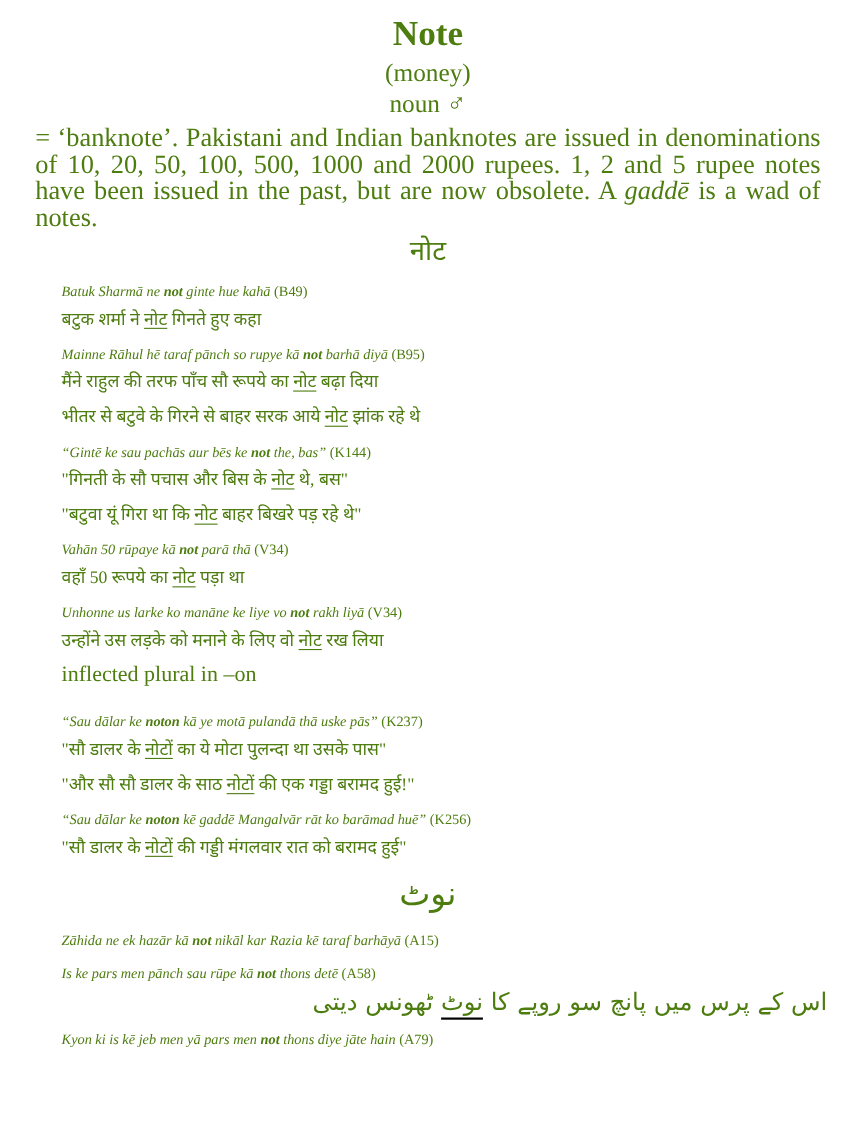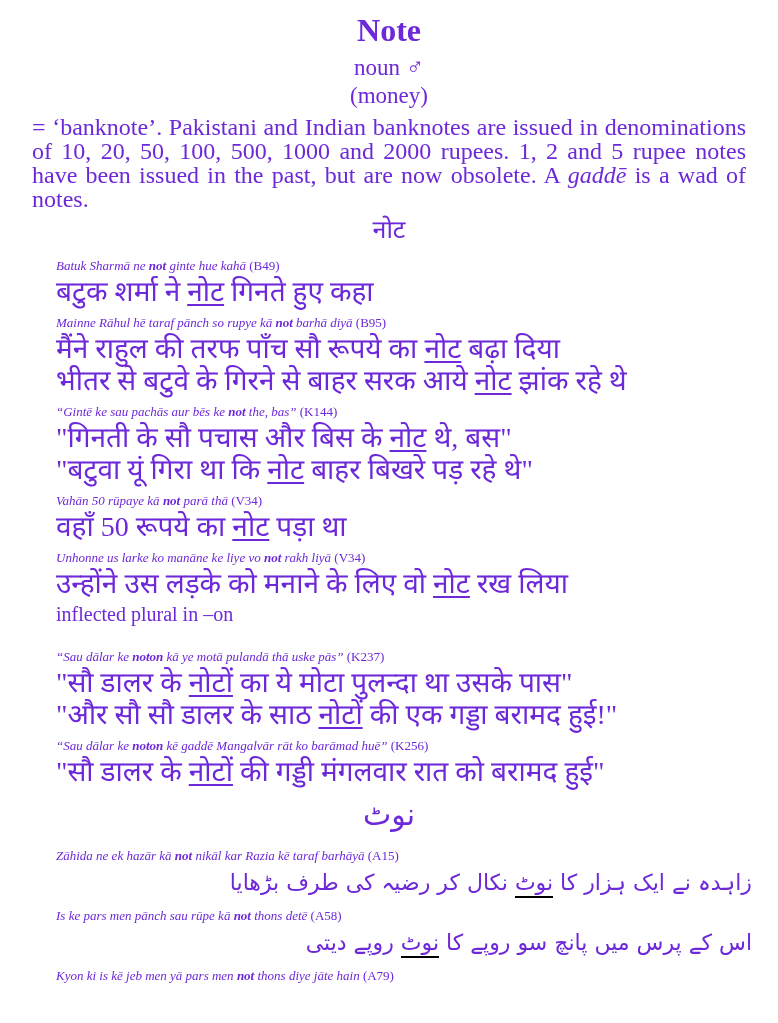--- a/index.html
+++ b/index.html
@@ -1,45 +1,45 @@
 <!DOCTYPE html>
 <html><head>
 <meta charset="utf-8">
 <style>
   html,body{margin:0;padding:0;background:#ffffff;}
   .page{
     width:778px;height:1023px;box-sizing:border-box;
     padding:10px 32px 6px 32px;overflow:hidden;
-    font-family:"Liberation Serif", serif;color:#6d28d9;background:#fff;
+    font-family:"Liberation Serif", serif;color:#4d7c0f;background:#fff;
   }
   .headword{text-align:center;font-size:32px;font-weight:bold;margin:2px 0 4px 0;}
   .subline{text-align:center;font-size:23px;line-height:28px;margin:0;}
   .gender{margin-left:6px;font-size:24px;}
   .definition{font-size:24px;line-height:24px;text-align:justify;margin:5px 0 4px 0;}
   .script-header{text-align:center;margin:4px 0 8px 0;}
   .hindi-header{font-size:25px;line-height:30px;}
   .urdu-header{font-size:30px;line-height:36px;margin:12px 0 10px 0;font-family:"DejaVu Sans", sans-serif;}
   .entries{margin:0;}
   .entry{margin:0 0 5px 24px;}
   .translit{font-style:italic;font-size:13px;line-height:25px;margin:0;}
   .translit .bold{font-weight:bold;}
   .translit .ref{font-style:normal;}
-  .native{font-size:28px;line-height:27px;margin:0;}
+  .native{font-size:16px;line-height:27px;margin:0;}
   .uword{text-decoration:underline;text-underline-offset:3px;}
   .ur-line{direction:rtl;text-align:right;font-size:22px;line-height:30px;font-family:"DejaVu Sans", sans-serif;margin-right:-6px;}
   .ur-line .uword{text-decoration:none;border-bottom:2px solid #000;padding-bottom:1px;}
   .note{font-size:20px;line-height:25px;margin:4px 0 17px 24px;}
 </style>
 </head>
 <body>
 
 <div class="page">
   <h1 class="headword">Note</h1>
+  <p class="subline">(money)</p>
   <p class="subline"><span>noun</span><span class="gender">♂</span></p>
-  <p class="subline">(money)</p>
   <p class="definition"><span>= ‘banknote’. Pakistani and Indian banknotes are issued in denominations of 10, 20, 50, 100, 500, 1000 and 2000 rupees. 1, 2 and 5 rupee notes have been issued in the past, but are now obsolete. A </span><i>gaddē</i><span> is a wad of notes.</span></p>
 
   <div class="script-header hindi-header">नोट</div>
   <div class="entries" id="hindi-entries">
       <div class="entry">
         <p class="translit"><span>Batuk Sharmā ne </span><b class="bold">not</b><span> ginte hue kahā </span><span class="ref">(B49)</span></p>
         <p class="native hi-line"><span>बटुक शर्मा ने </span><span class="uword">नोट</span><span> गिनते हुए कहा</span></p>
       </div>
       <div class="entry">
         <p class="translit"><span>Mainne Rāhul hē taraf pānch so rupye kā </span><b class="bold">not</b><span> barhā diyā </span><span class="ref">(B95)</span></p>
@@ -74,23 +74,22 @@
       <div class="entry">
         <p class="translit"><span>“Sau dālar ke </span><b class="bold">noton</b><span> kē gaddē Mangalvār rāt ko barāmad huē” </span><span class="ref">(K256)</span></p>
         <p class="native hi-line"><span>"सौ डालर के </span><span class="uword">नोटों</span><span> की गड्डी मंगलवार रात को बरामद हुई"</span></p>
       </div>
     </div>
 
   <div class="script-header urdu-header">نوٹ</div>
   <div class="entries" id="urdu-entries">
       <div class="entry">
         <p class="translit"><span>Zāhida ne ek hazār kā </span><b class="bold">not</b><span> nikāl kar Razia kē taraf barhāyā </span><span class="ref">(A15)</span></p>
-        <p class="native ur-line" dir="rtl"><span>زاہدہ نے ایک ہزار کا </span><span class="uword">نوٹ</span><span> نکال کر رضیہ کی طرف بڑھایا</span></p>
       </div>
       <div class="entry">
         <p class="translit"><span>Is ke pars men pānch sau rūpe kā </span><b class="bold">not</b><span> thons detē </span><span class="ref">(A58)</span></p>
-        <p class="native ur-line" dir="rtl"><span>اس کے پرس میں پانچ سو روپے کا </span><span class="uword">نوٹ</span><span> روپے دیتی</span></p>
+        <p class="native ur-line" dir="rtl"><span>اس کے پرس میں پانچ سو روپے کا </span><span class="uword">نوٹ</span><span> ٹھونس دیتی</span></p>
       </div>
       <div class="entry">
         <p class="translit"><span>Kyon ki is kē jeb men yā pars men </span><b class="bold">not</b><span> thons diye jāte hain </span><span class="ref">(A79)</span></p>
       </div>
     </div>
 </div>
 
 </body></html>

